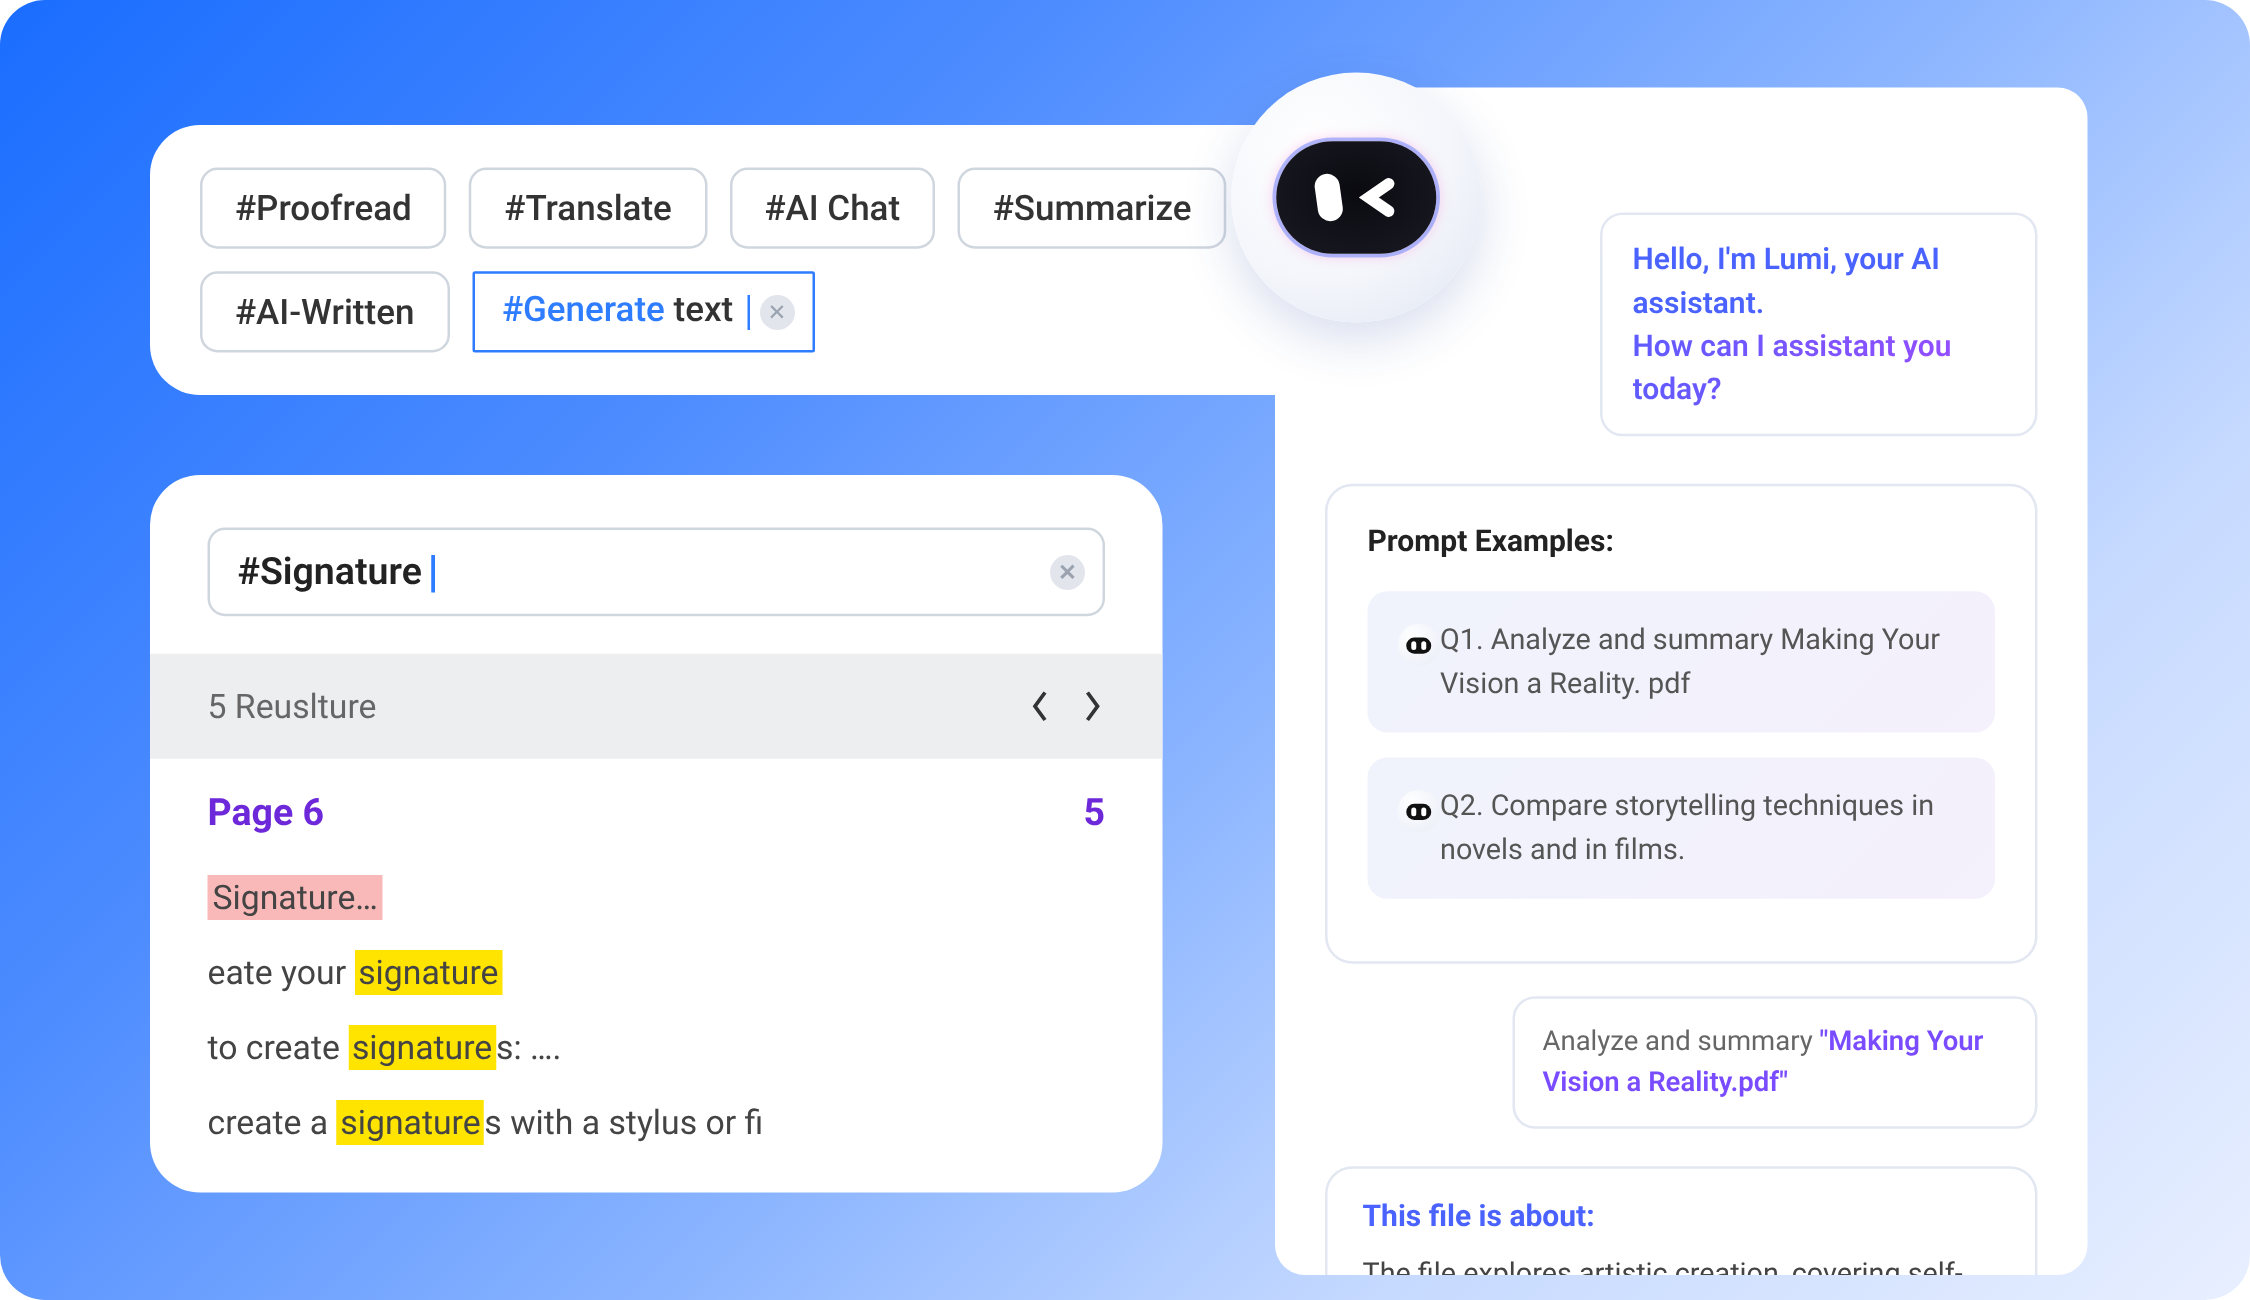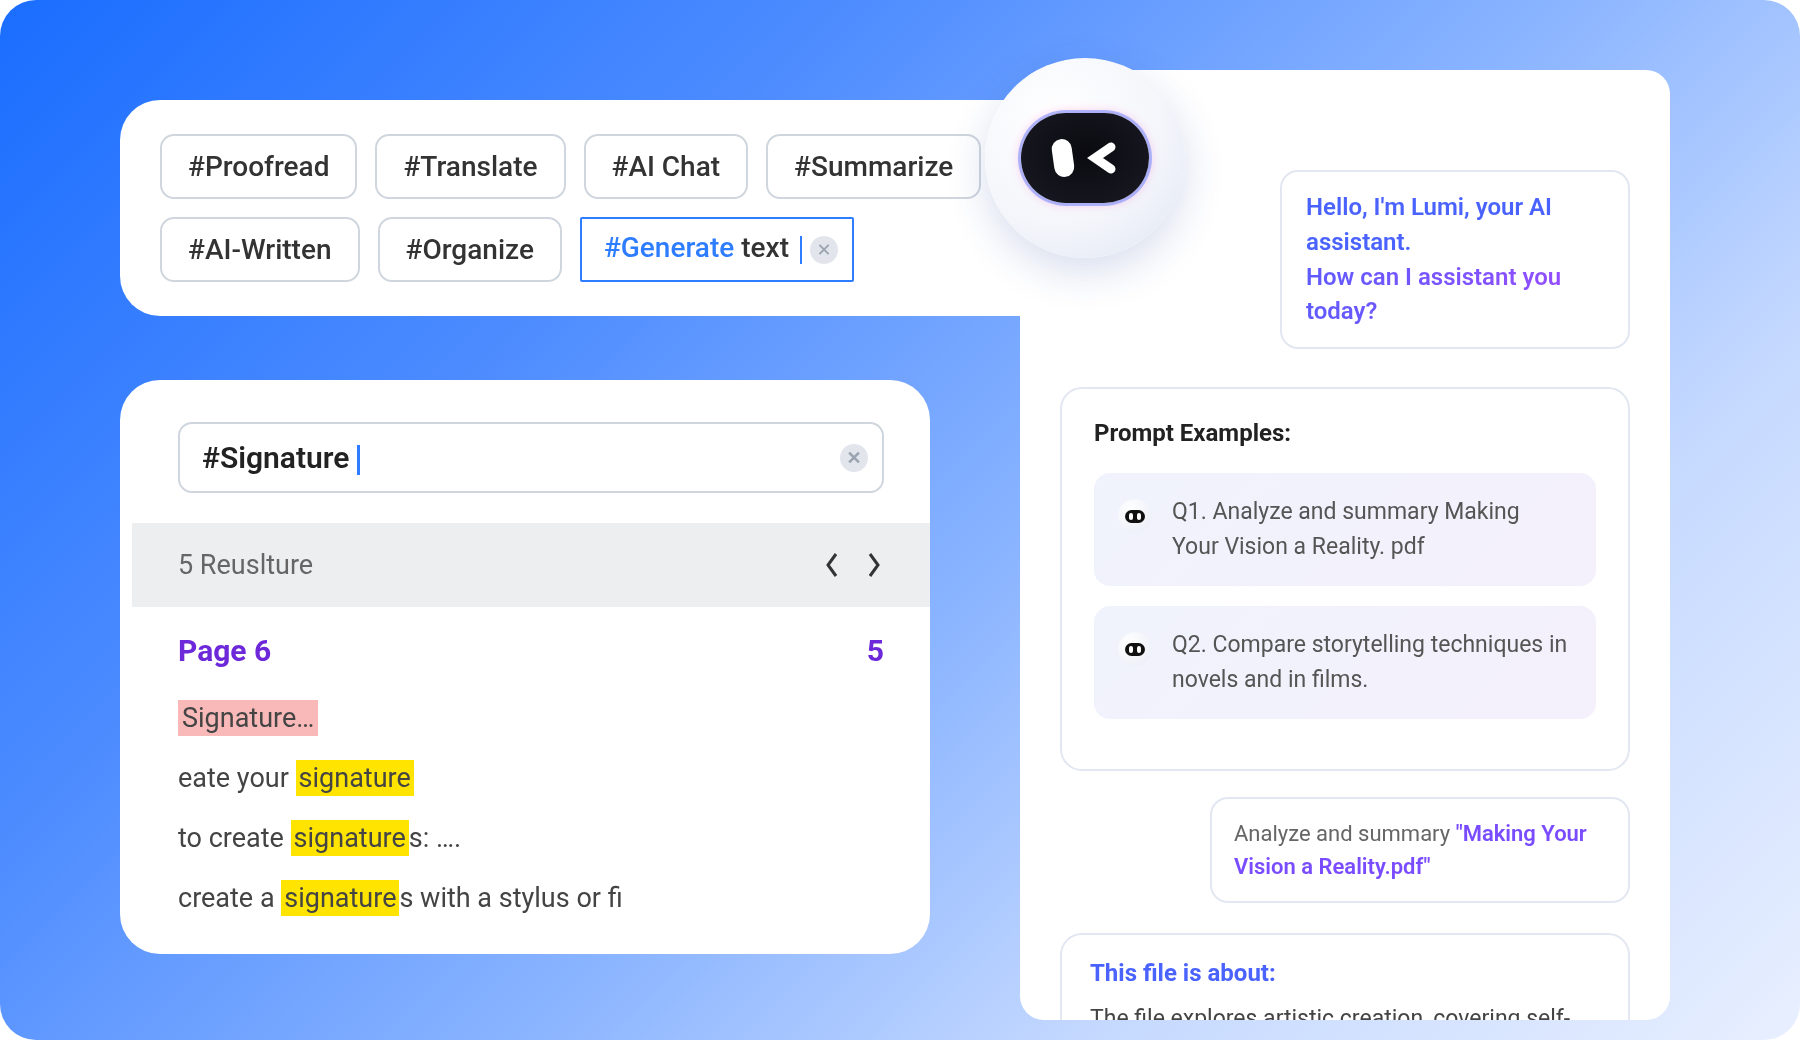--- a/index.html
+++ b/index.html
@@ -6,21 +6,21 @@
 body { width: 1800px; height: 1040px; overflow: hidden; }
 .canvas { width: 1800px; height: 1040px; background: linear-gradient(135deg, #1a6dff 0%, #4d8cff 30%, #8ab4ff 55%, #c5d9ff 75%, #e8efff 100%); border-radius: 36px; position: relative; }
 
 .tags-card { position: absolute; left: 120px; top: 100px; width: 972px; background: #fff; border-radius: 40px; padding: 34px 40px; display: flex; flex-wrap: wrap; gap: 18px; }
 .tag-chip { border: 2px solid #d0d6de; border-radius: 14px; padding: 14px 26px; font-size: 28px; font-weight: 500; color: #333; background: #fff; cursor: pointer; }
 .tag-chip-active { border: 2.5px solid #2e7cff; border-radius: 2px; padding: 12px 50px 12px 22px; font-size: 28px; font-weight: 500; color: #333; background: #fff; position: relative; }
 .tag-chip-active .hashprefix { color: #2e7cff; }
 .tag-chip-active .cursor-caret { display: inline-block; width: 2px; height: 28px; background: #2e7cff; vertical-align: middle; margin-left: 4px; }
 .clear-btn { position: absolute; right: 14px; top: 50%; transform: translateY(-50%); width: 28px; height: 28px; border-radius: 50%; background: #e2e6ec; display: flex; align-items: center; justify-content: center; color: #9aa3af; font-size: 18px; cursor: pointer; }
 
-.search-card { position: absolute; left: 120px; top: 380px; width: 810px; background: #fff; border-radius: 40px; padding: 28px 0 0 12px; overflow: hidden; }
+.search-card { position: absolute; left: 120px; top: 380px; width: 810px; background: #fff; border-radius: 40px; padding: 28px 0 0 0; overflow: hidden; }
 .search-input-wrap { margin: 14px 46px 30px 46px; border: 2px solid #d0d6de; border-radius: 14px; padding: 16px 56px 16px 22px; position: relative; font-size: 30px; font-weight: 600; color: #222; }
 .search-input-wrap .cursor-caret { display: inline-block; width: 2.5px; height: 30px; background: #2e7cff; vertical-align: middle; margin-left: 8px; }
 .results-bar { background: #edeef0; padding: 26px 46px; display: flex; align-items: center; justify-content: space-between; font-size: 27px; color: #666; gap: 46px; }
 .nav-arrows { display: flex; gap: 22px; }
 .nav-arrow { cursor: pointer; width: 20px; height: 20px; display: flex; align-items: center; justify-content: center; }
 .nav-arrow svg { width: 16px; height: 28px; stroke: #333; stroke-width: 3; fill: none; }
 .page-row { padding: 26px 46px; display: flex; justify-content: space-between; font-size: 30px; font-weight: 700; color: #6d28d9; }
 .snippets { padding: 8px 46px 40px 46px; display: flex; flex-direction: column; gap: 28px; font-size: 27px; color: #444; }
 .hlight-pink { background: #f9b9b9; padding: 2px 4px; }
 .hlight-yellow { background: #ffe400; padding: 2px 3px; }
@@ -32,21 +32,21 @@
 .eye-l { position: absolute; left: 32px; top: 26px; width: 20px; height: 38px; background: #fff; border-radius: 10px; transform: rotate(-8deg); }
 .eye-r { position: absolute; right: 28px; top: 26px; width: 38px; height: 38px; }
 .eye-r svg { width: 38px; height: 38px; stroke: #fff; stroke-width: 9; fill: none; stroke-linecap: round; }
 
 .greeting-bubble { margin-left: 220px; margin-top: 52px; border: 2px solid #e2e7f2; border-radius: 18px; padding: 18px 24px; font-size: 24px; font-weight: 600; line-height: 1.45; }
 .greeting-bubble .l1 { color: #4a63ff; }
 .greeting-bubble .l2 { background: linear-gradient(90deg, #5f5bff, #9b4cff); -webkit-background-clip: text; background-clip: text; color: transparent; }
 
 .examples-box { margin-top: 38px; border: 2px solid #e2e7f2; border-radius: 22px; padding: 30px 32px; }
 .examples-title { font-size: 24px; font-weight: 700; color: #222; margin-bottom: 26px; }
-.example-item { display: flex; gap: 20px; align-items: flex-start; background: linear-gradient(135deg, #f0f3fc, #f4f0fc); border-radius: 16px; padding: 22px 24px; margin-bottom: 20px; cursor: pointer; }
+.example-item { display: flex; align-items: flex-start; background: linear-gradient(135deg, #f0f3fc, #f4f0fc); border-radius: 16px; padding: 22px 24px; margin-bottom: 20px; cursor: pointer; }
 .example-orb { width: 34px; height: 34px; border-radius: 50%; background: radial-gradient(circle at 35% 30%, #fff, #e9ecf7); display: flex; align-items: center; justify-content: center; flex-shrink: 0; margin-top: 4px; }
 .mini-face { width: 20px; height: 13px; border-radius: 8px; background: #111; position: relative; }
 .mini-face::before, .mini-face::after { content: ""; position: absolute; width: 4px; height: 7px; background: #fff; border-radius: 2px; top: 3px; }
 .mini-face::before { left: 4px; }
 .mini-face::after { right: 4px; }
 .example-text { font-size: 23px; color: #555; line-height: 1.5; }
 
 .user-bubble { margin-top: 26px; margin-left: auto; max-width: 420px; border: 2px solid #e2e7f2; border-radius: 18px; padding: 18px 22px; font-size: 22px; line-height: 1.5; }
 .user-bubble .plain { color: #666; }
 .user-bubble .quoted { color: #7a4cff; font-weight: 600; }
@@ -59,21 +59,20 @@
 <body>
 
 <div class="canvas">
 
   <div class="tags-card">
     <div class="tag-chip">#Proofread</div>
     <div class="tag-chip">#Translate</div>
     <div class="tag-chip">#AI Chat</div>
     <div class="tag-chip">#Summarize</div>
     <div class="tag-chip">#AI-Written</div>
-    <div class="tag-chip">#Organize</div>
     <div class="tag-chip-active">
       <span class="hashprefix">#Generate</span><span> text </span><span class="cursor-caret"></span>
       <span class="clear-btn">✕</span>
     </div>
   </div>
 
   <div class="search-card">
     <div class="search-input-wrap">
       <span>#Signature</span><span class="cursor-caret"></span>
       <span class="clear-btn">✕</span>

